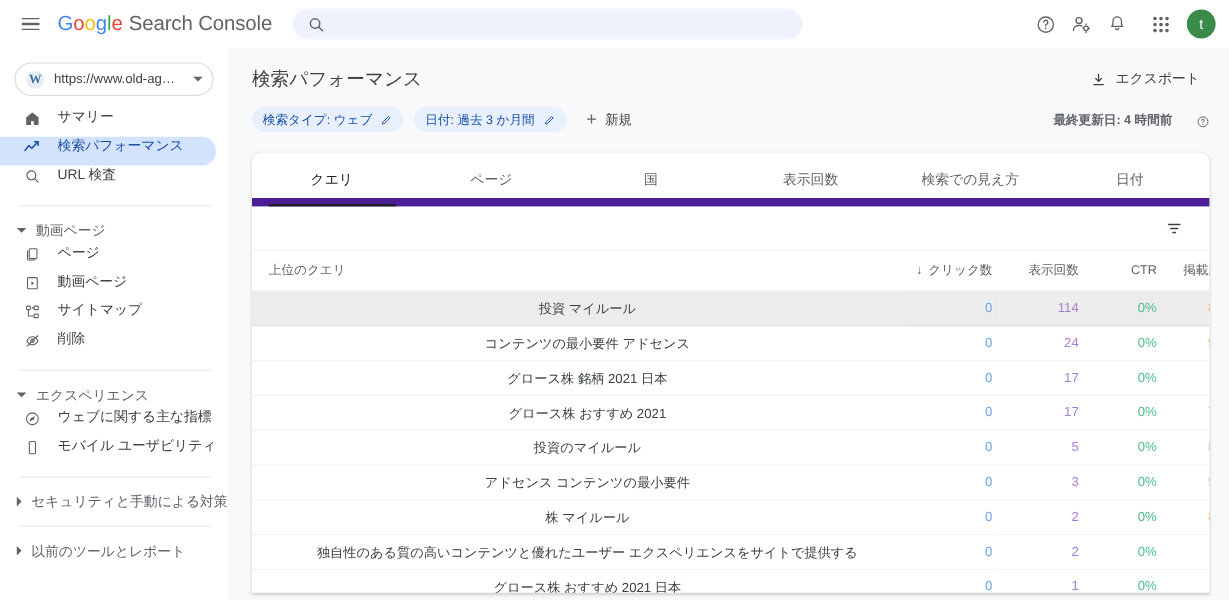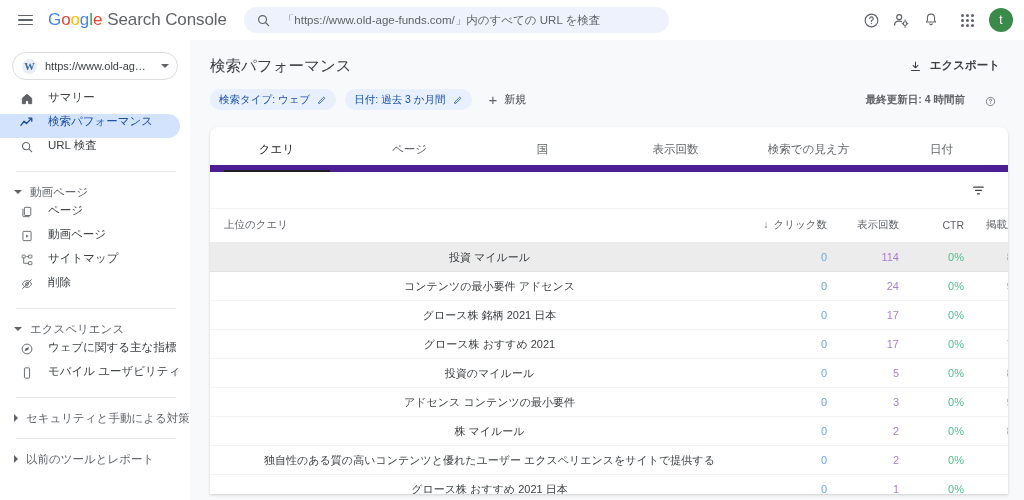--- a/index.html
+++ b/index.html
@@ -107,24 +107,24 @@
   .tri { width:0;height:0; margin-right: 8px; flex:none; }
   .tri.down { border-left:4px solid transparent;border-right:4px solid transparent;border-top:4.5px solid #5f6368; }
   .tri.right { border-top:4px solid transparent;border-bottom:4px solid transparent;border-left:4.5px solid #5f6368; }
 
   
   .main { flex:1; height: 460px; background:#f8f9fa; position:relative; overflow:hidden; }
   .main-head { padding: 16px 20px 0 20px; display:flex; align-items:flex-start; }
   .page-title { font-size: 15.5px; color:#3c4043; font-weight:400; }
   .export-btn {
     margin-left:auto; display:flex; align-items:flex-end; gap: 8px;
-    font-size: 11.5px; color:#3c4043; cursor:pointer; padding: 2px 4px; font-weight: bold;
-  }
-
-  .chips-row { display:flex; align-items:center; padding: 12px 28px 0 20px; }
+    font-size: 11.5px; color:#3c4043; cursor:pointer; padding: 2px 4px;
+  }
+
+  .chips-row { display:flex; align-items:center; padding: 12px 16px 0 20px; }
   .chip {
     height: 21px; border-radius: 11px; background:#e8f0fe; color:#174ea6;
     display:flex; align-items:center; padding: 0 9px; font-size: 10.5px;
     margin-right: 9px; cursor:pointer; white-space:nowrap;
   }
   .chip .pencil { margin-left: 7px; display:flex; }
   .chip-new {
     display:flex; align-items:center; font-size: 11px; color:#3c4043;
     padding: 0 8px; cursor:pointer; height:21px;
   }
@@ -207,21 +207,20 @@
     <div class="brand">
       <span class="gw"><span class="g1">G</span><span class="g2">o</span><span class="g3">o</span><span class="g4">g</span><span class="g5">l</span><span class="g6">e</span></span>
       <span class="sc">Search Console</span>
     </div>
 
     <div class="searchwrap">
       <svg width="15" height="15" viewBox="0 0 24 24" fill="none">
         <circle cx="10.5" cy="10.5" r="6.3" stroke="#5f6368" stroke-width="1.9"></circle>
         <line x1="15.2" y1="15.2" x2="20.2" y2="20.2" stroke="#5f6368" stroke-width="1.9" stroke-linecap="round"></line>
       </svg>
-      <input class="search-input" type="text" placeholder="「https://www.old-age-funds.com/」内のすべての URL を検査" style="">
     </div>
 
     <div class="topright">
       <div class="ticon">
         <svg width="17" height="17" viewBox="0 0 24 24" fill="none">
           <circle cx="12" cy="12" r="9" stroke="#5f6368" stroke-width="1.6"></circle>
           <path d="M9.6 9.2a2.4 2.4 0 1 1 3.1 2.4c-.6.25-.9.7-.9 1.4v.5" stroke="#5f6368" stroke-width="1.6" stroke-linecap="round"></path>
           <circle cx="11.85" cy="16.4" r="1" fill="#5f6368"></circle>
         </svg>
       </div>

